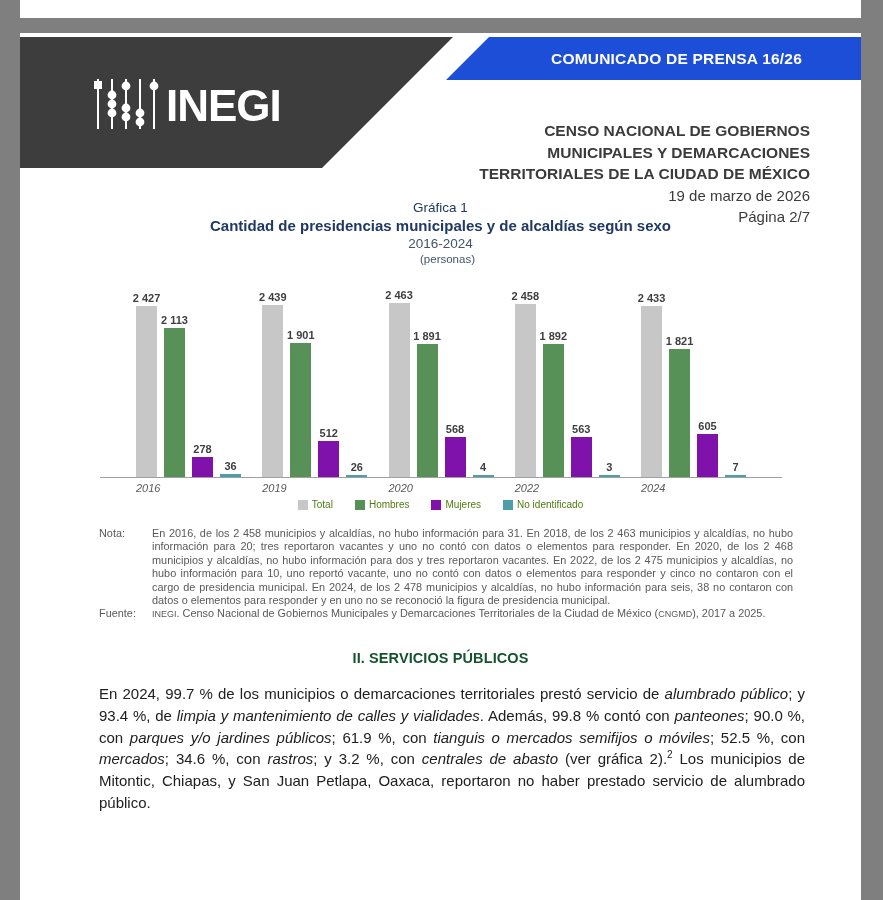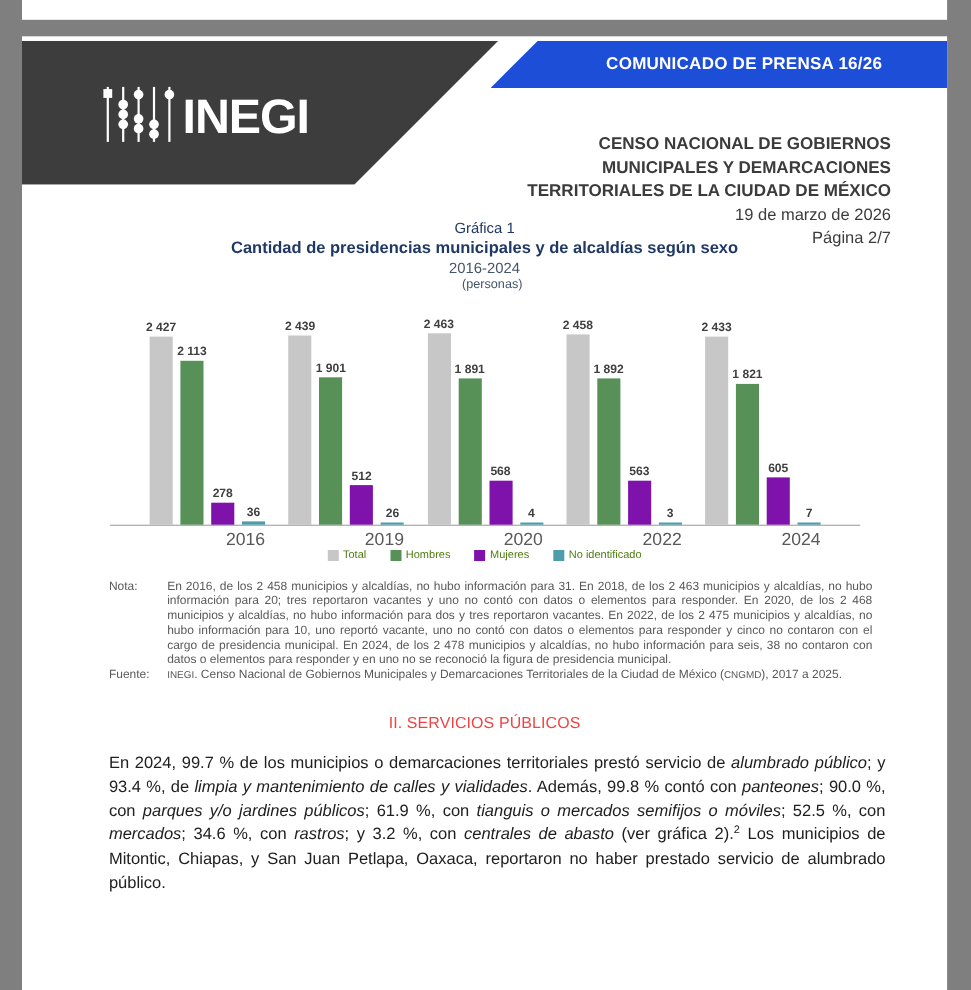--- a/index.html
+++ b/index.html
@@ -34,36 +34,36 @@
     border-bottom:1px solid #a0a0a0;display:flex;align-items:flex-end;
     justify-content:space-between;padding:0 36px;box-sizing:border-box;}
   .bar-group{display:flex;align-items:flex-end;gap:7px;height:100%;}
   .bar-col{display:flex;flex-direction:column;align-items:center;justify-content:flex-end;
     width:21px;height:100%;}
   .bar-label{font-size:11px;font-weight:bold;color:#3f3f3f;white-space:nowrap;
     margin-bottom:2px;flex:none;}
   .bar{width:21px;flex:none;}
   .years{position:absolute;left:100px;top:482px;width:682px;display:flex;
     justify-content:space-between;padding:0 36px;box-sizing:border-box;}
-  .year{width:105px;text-align:right;font-size:16px;color:#595959;}
+  .year{width:105px;text-align:left;font-size:11px;color:#595959;font-style:italic;}
   .legend{position:absolute;left:20px;right:22px;top:499px;display:flex;
     justify-content:center;gap:22px;align-items:center;}
   .legend-item{display:flex;align-items:center;gap:4px;}
   .legend-swatch{width:10px;height:10px;flex:none;}
   .legend-label{font-size:10px;font-weight:normal;color:#4d7c0f;}
   
   .noteblock{position:absolute;left:99px;top:527px;width:694px;display:grid;
     grid-template-columns:41px 1fr;column-gap:12px;color:#595959;font-size:10.9px;
     line-height:13.4px;}
   .notetext{text-align:justify;}
   .sc{font-size:9px;}
   .it{font-style:italic;}
   
   .section-heading{position:absolute;left:20px;right:22px;top:650px;text-align:center;
-    font-size:14.5px;font-weight:normal;color:#ef4444;letter-spacing:.1px;}
+    font-size:14.5px;font-weight:bold;color:#14532d;letter-spacing:.1px;}
   .bodytext{position:absolute;left:99px;top:683px;width:706px;font-size:15px;
     line-height:21.8px;text-align:justify;color:#202020;}
   .bodytext sup{font-size:10px;line-height:0;}
 </style>
 </head>
 <body>
 
 <div class="strip-left"></div>
 <div class="strip-right"></div>
 <div class="strip-top"></div>

